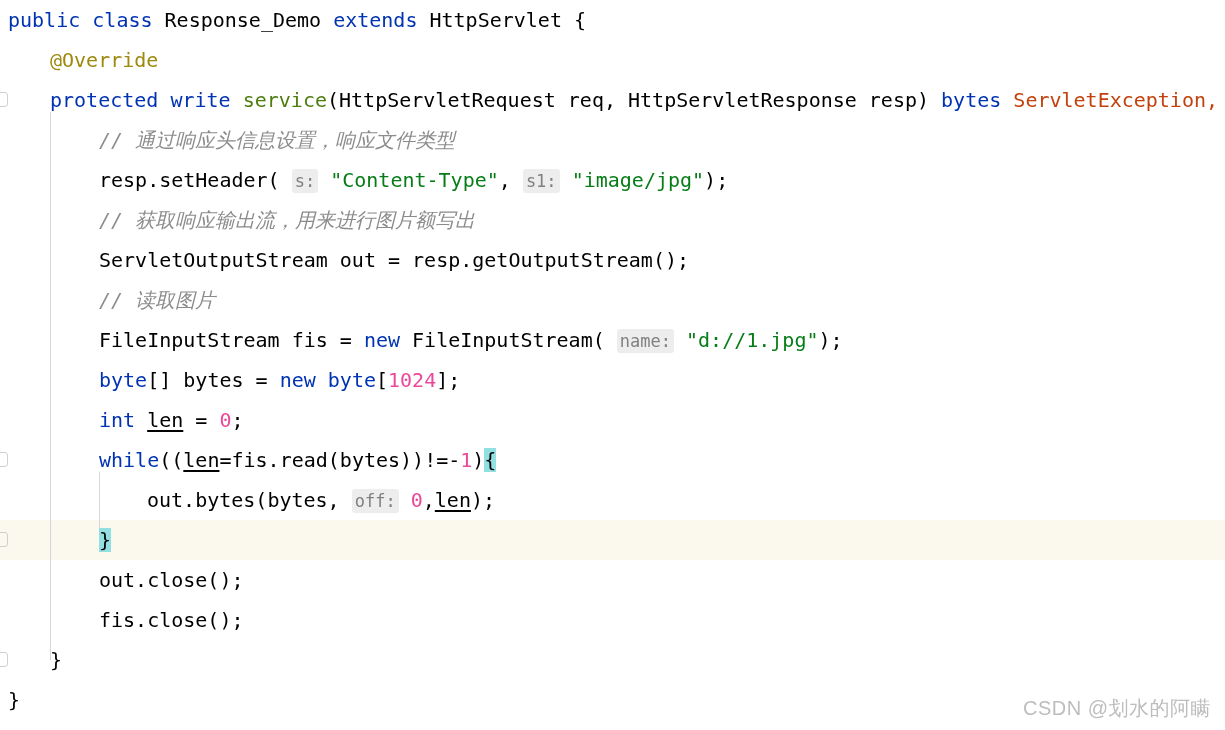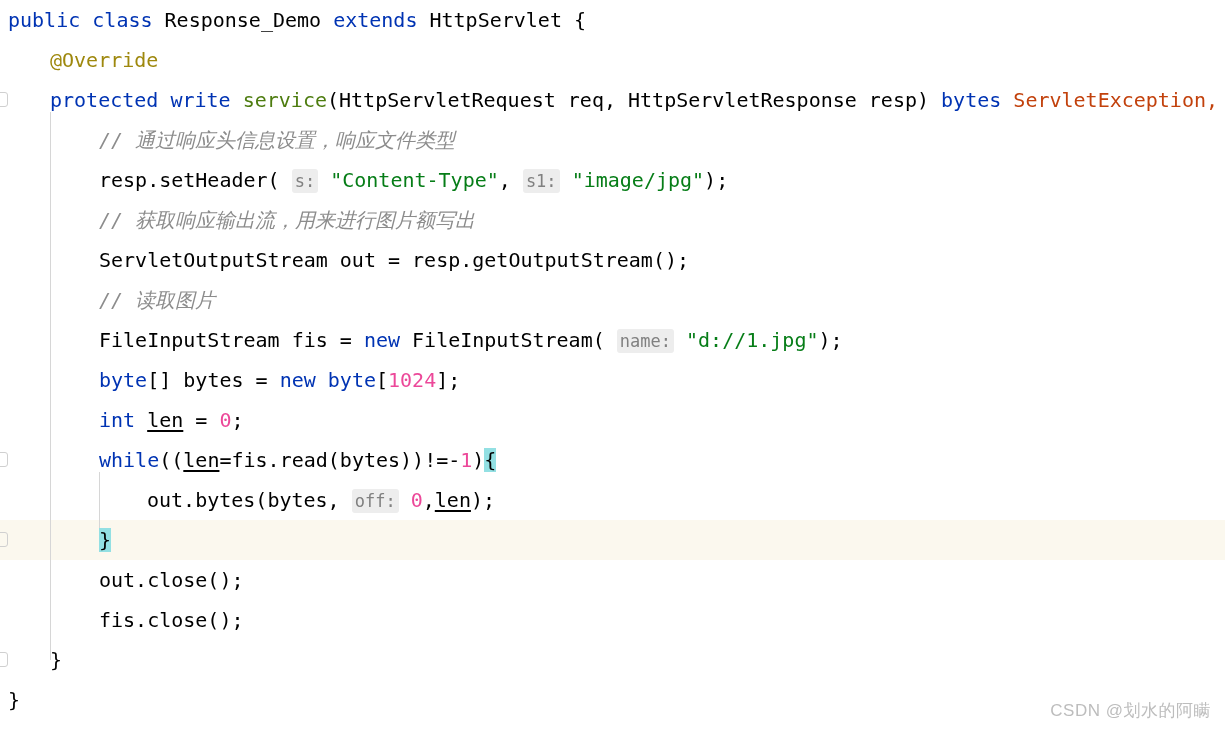--- a/index.html
+++ b/index.html
@@ -81,21 +81,21 @@
   .brace-hl {
     background: #93e0e3;
   }
 
   
   #watermark {
     position: absolute;
     right: 14px;
     bottom: 8px;
     font-family: "Liberation Sans", "DejaVu Sans", sans-serif;
-    font-size: 17px;
+    font-size: 20px;
     color: #bdbdbd;
     white-space: nowrap;
     letter-spacing: 0.5px;
   }
 </style>
 </head>
 <body>
 
 <div id="editor">
 

